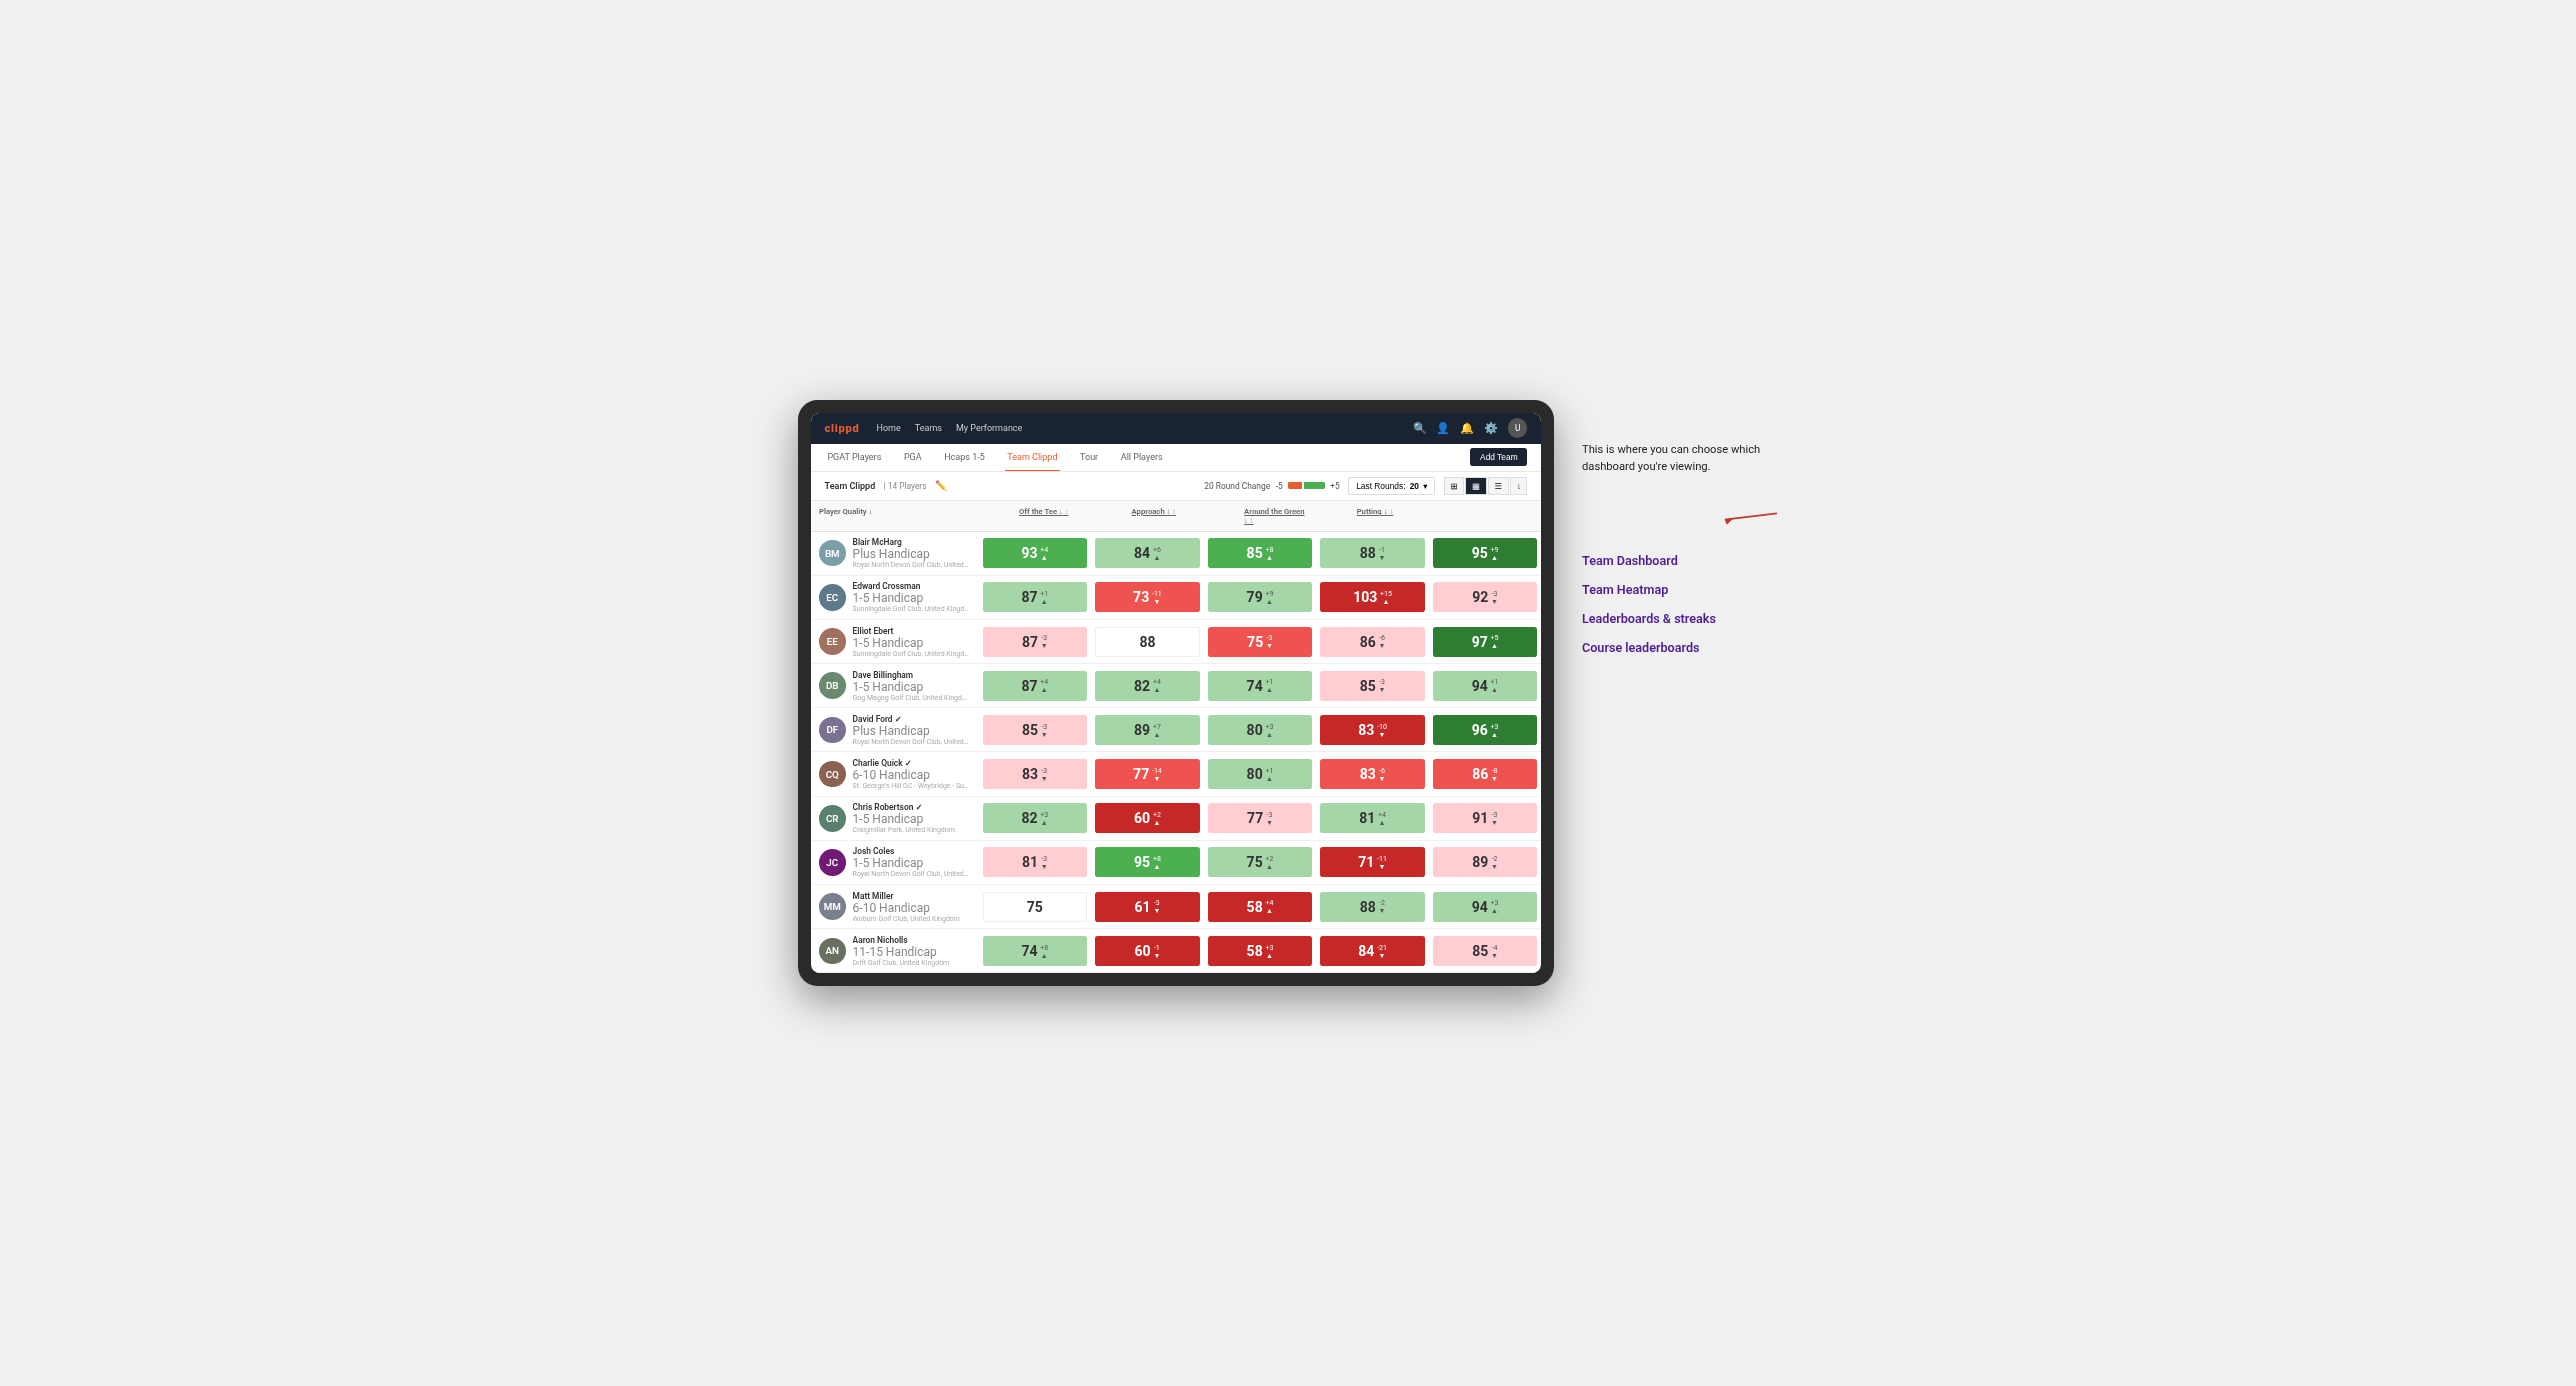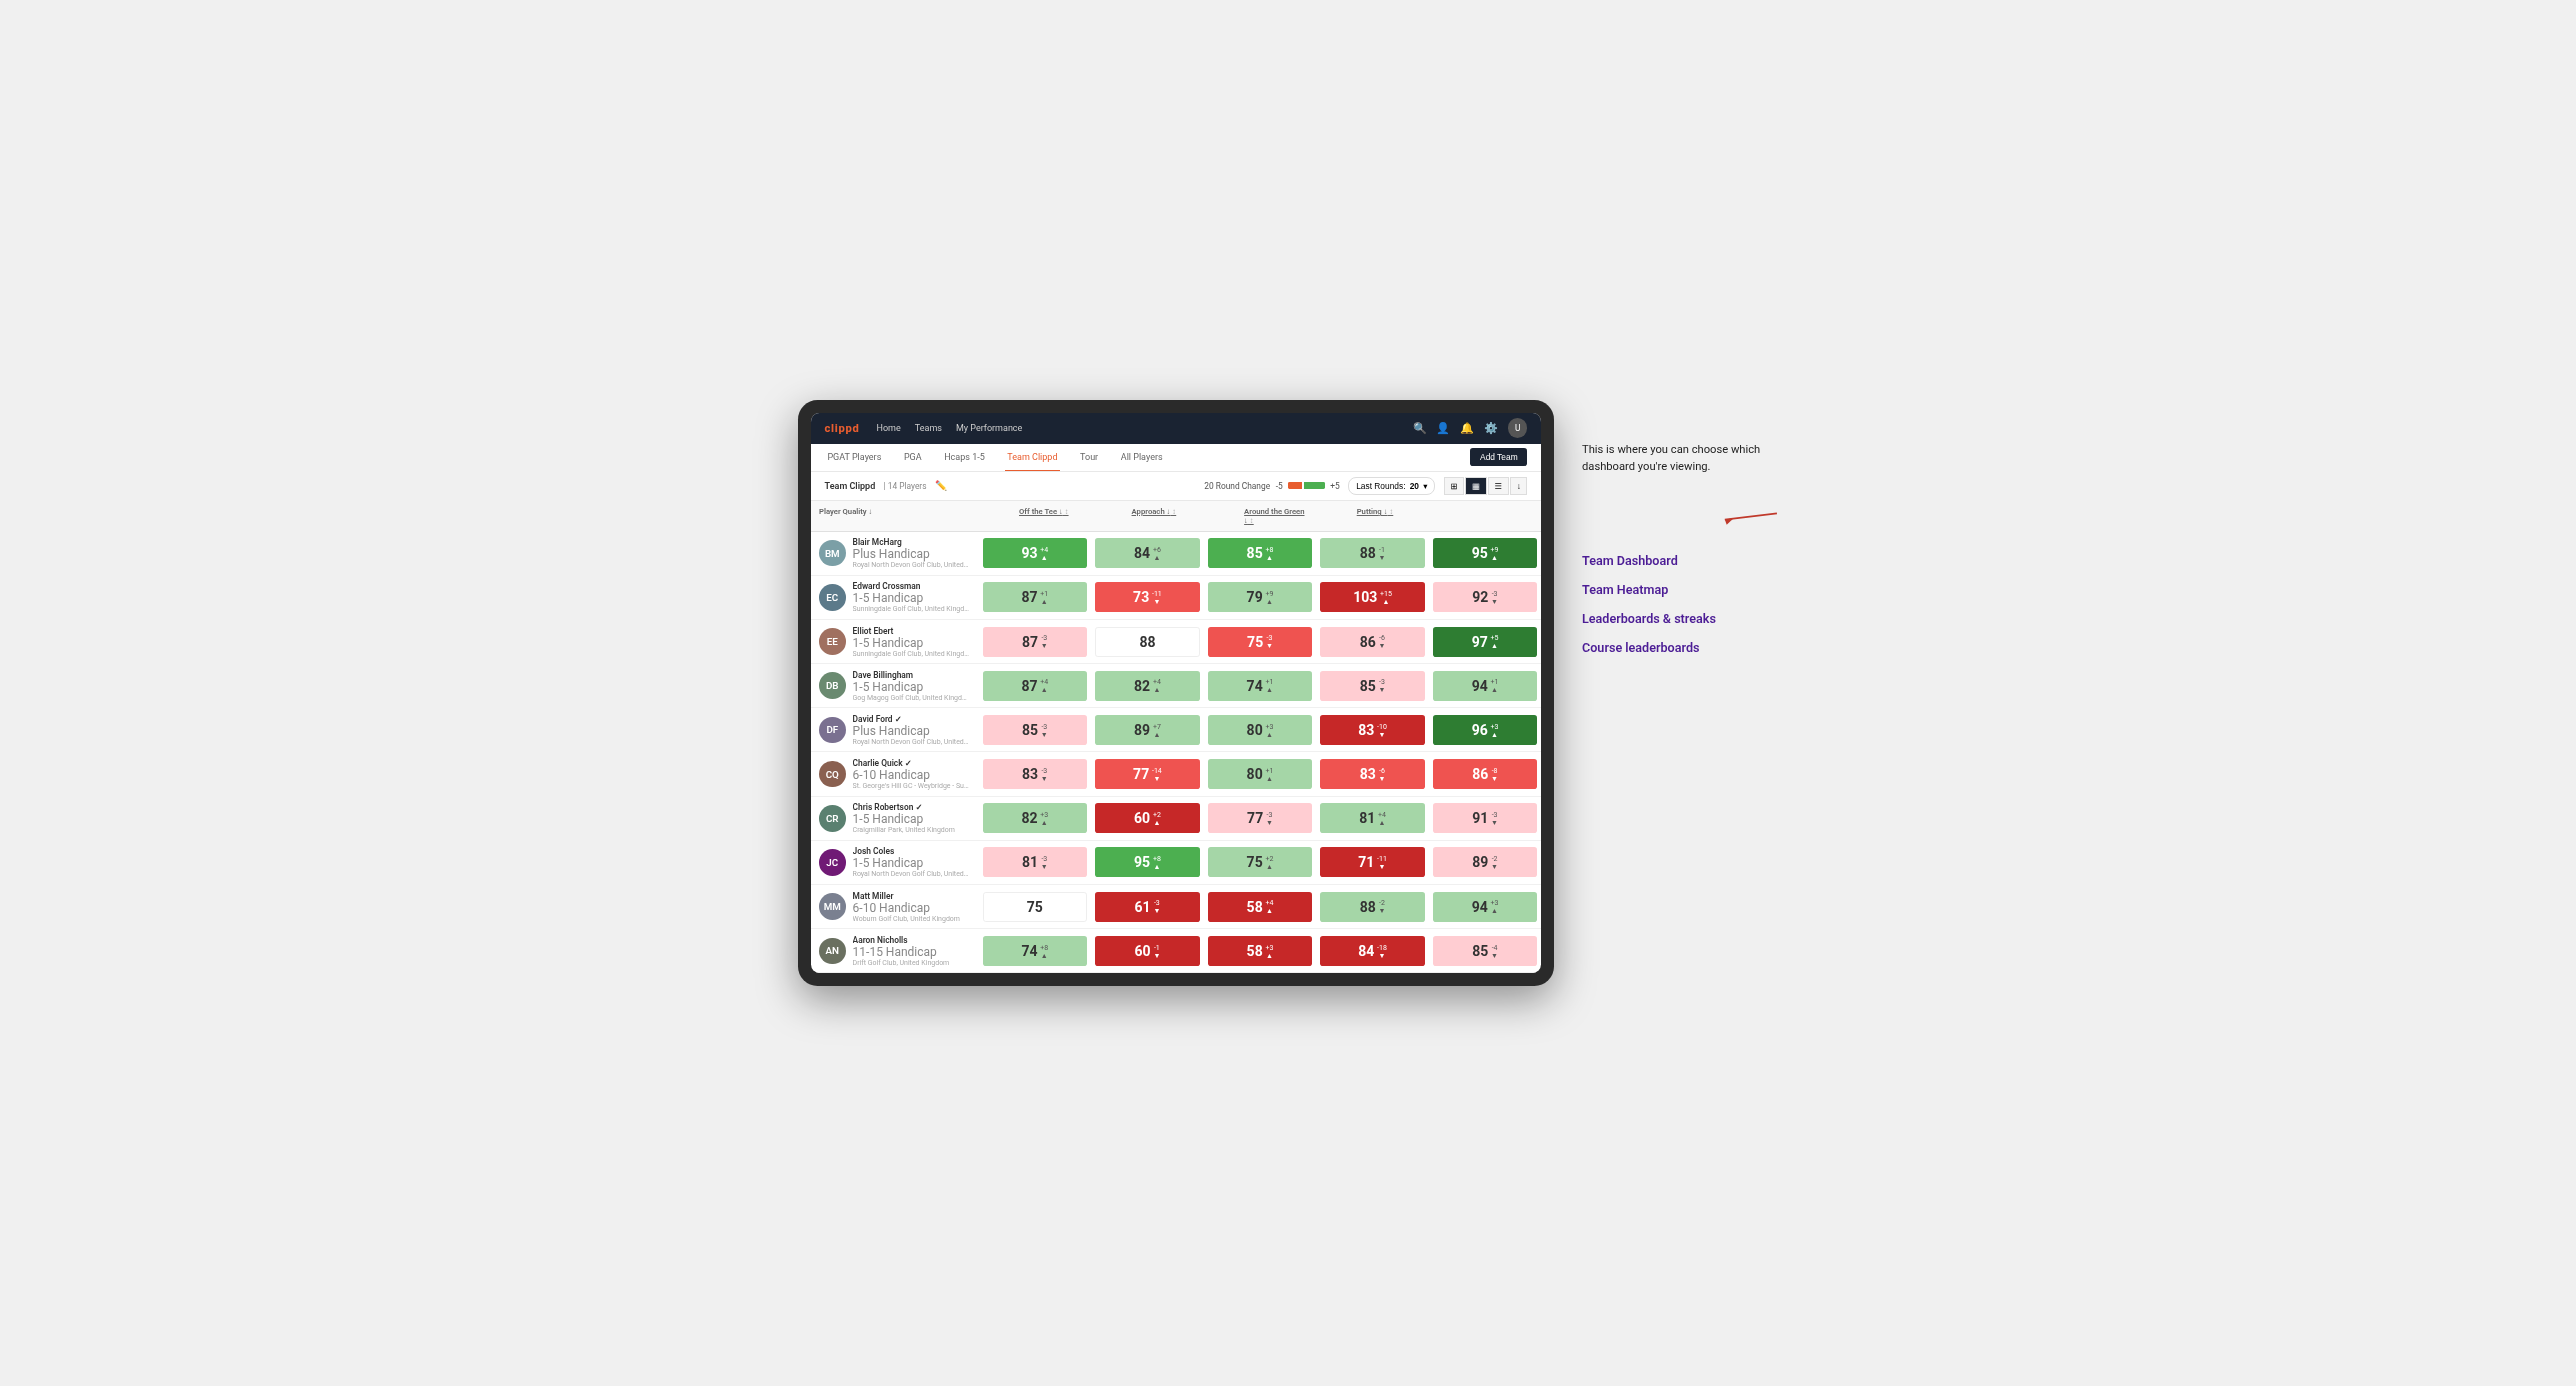--- a/index.html
+++ b/index.html
@@ -173,21 +173,21 @@
       gap: 1.4px;
     }
 
     .bar-red { background: #e85d2f; height: 7px; width: 14px; border-radius: 1.4px 0 0 1.4px; }
     .bar-green { background: #4caf50; height: 7px; width: 21px; border-radius: 0 1.4px 1.4px 0; }
 
     .last-rounds-btn {
       background: #fff;
       border: 0.7px solid #ddd;
       padding: 2.8px 7px;
-      border-radius: 8px;
+      border-radius: 2px;
       font-size: 8.4px;
       cursor: pointer;
       display: flex;
       align-items: center;
       gap: 4.2px;
     }
 
     .view-toggle {
       display: flex;
       gap: 1.4px;
@@ -967,21 +967,21 @@
       <span class="score-change">
                     <span>+3</span>
                     <span>▲</span>
                   </span>
     </div>
               </div>
               <div class="score-cell">
                 <div class="score-box bg-red-strong">
       <span class="score-number">84</span>
       <span class="score-change">
-                    <span>-18</span>
+                    <span>-21</span>
                     <span>▼</span>
                   </span>
     </div>
               </div>
               <div class="score-cell">
                 <div class="score-box bg-red-light">
       <span class="score-number dark">85</span>
       <span class="score-change dark">
                     <span>-4</span>
                     <span>▼</span>

